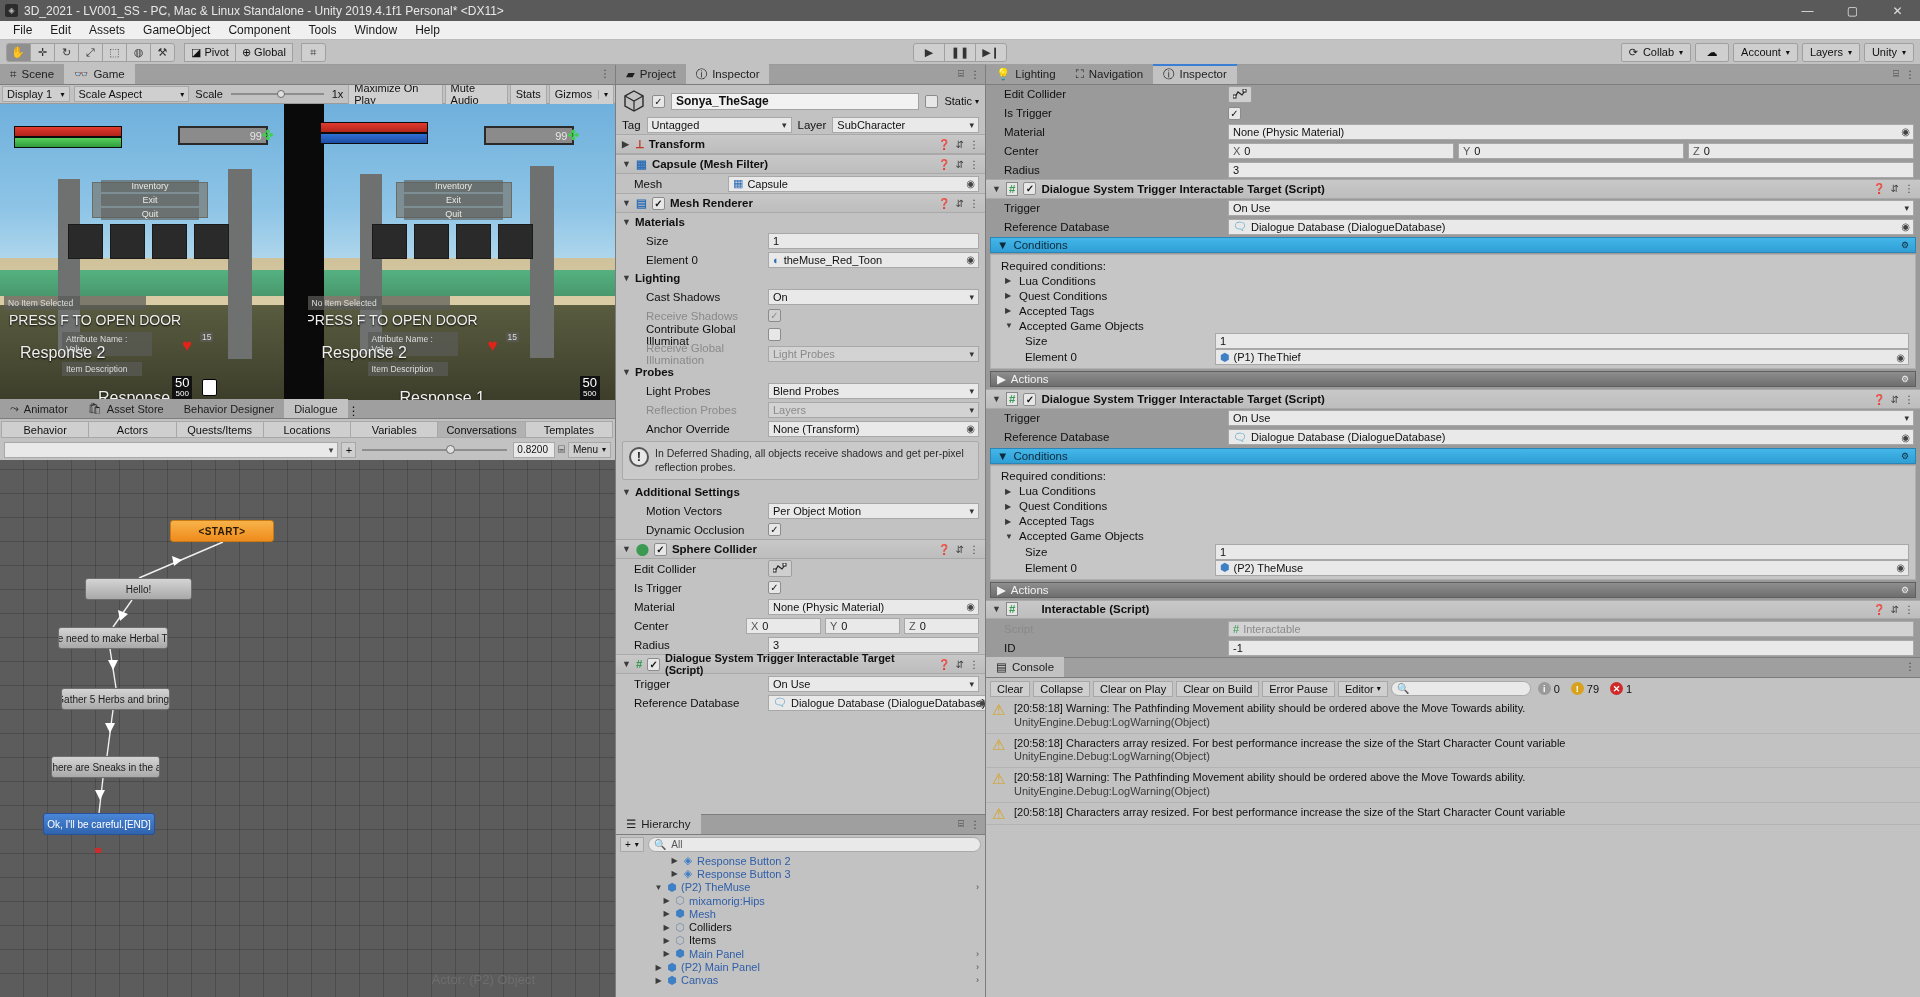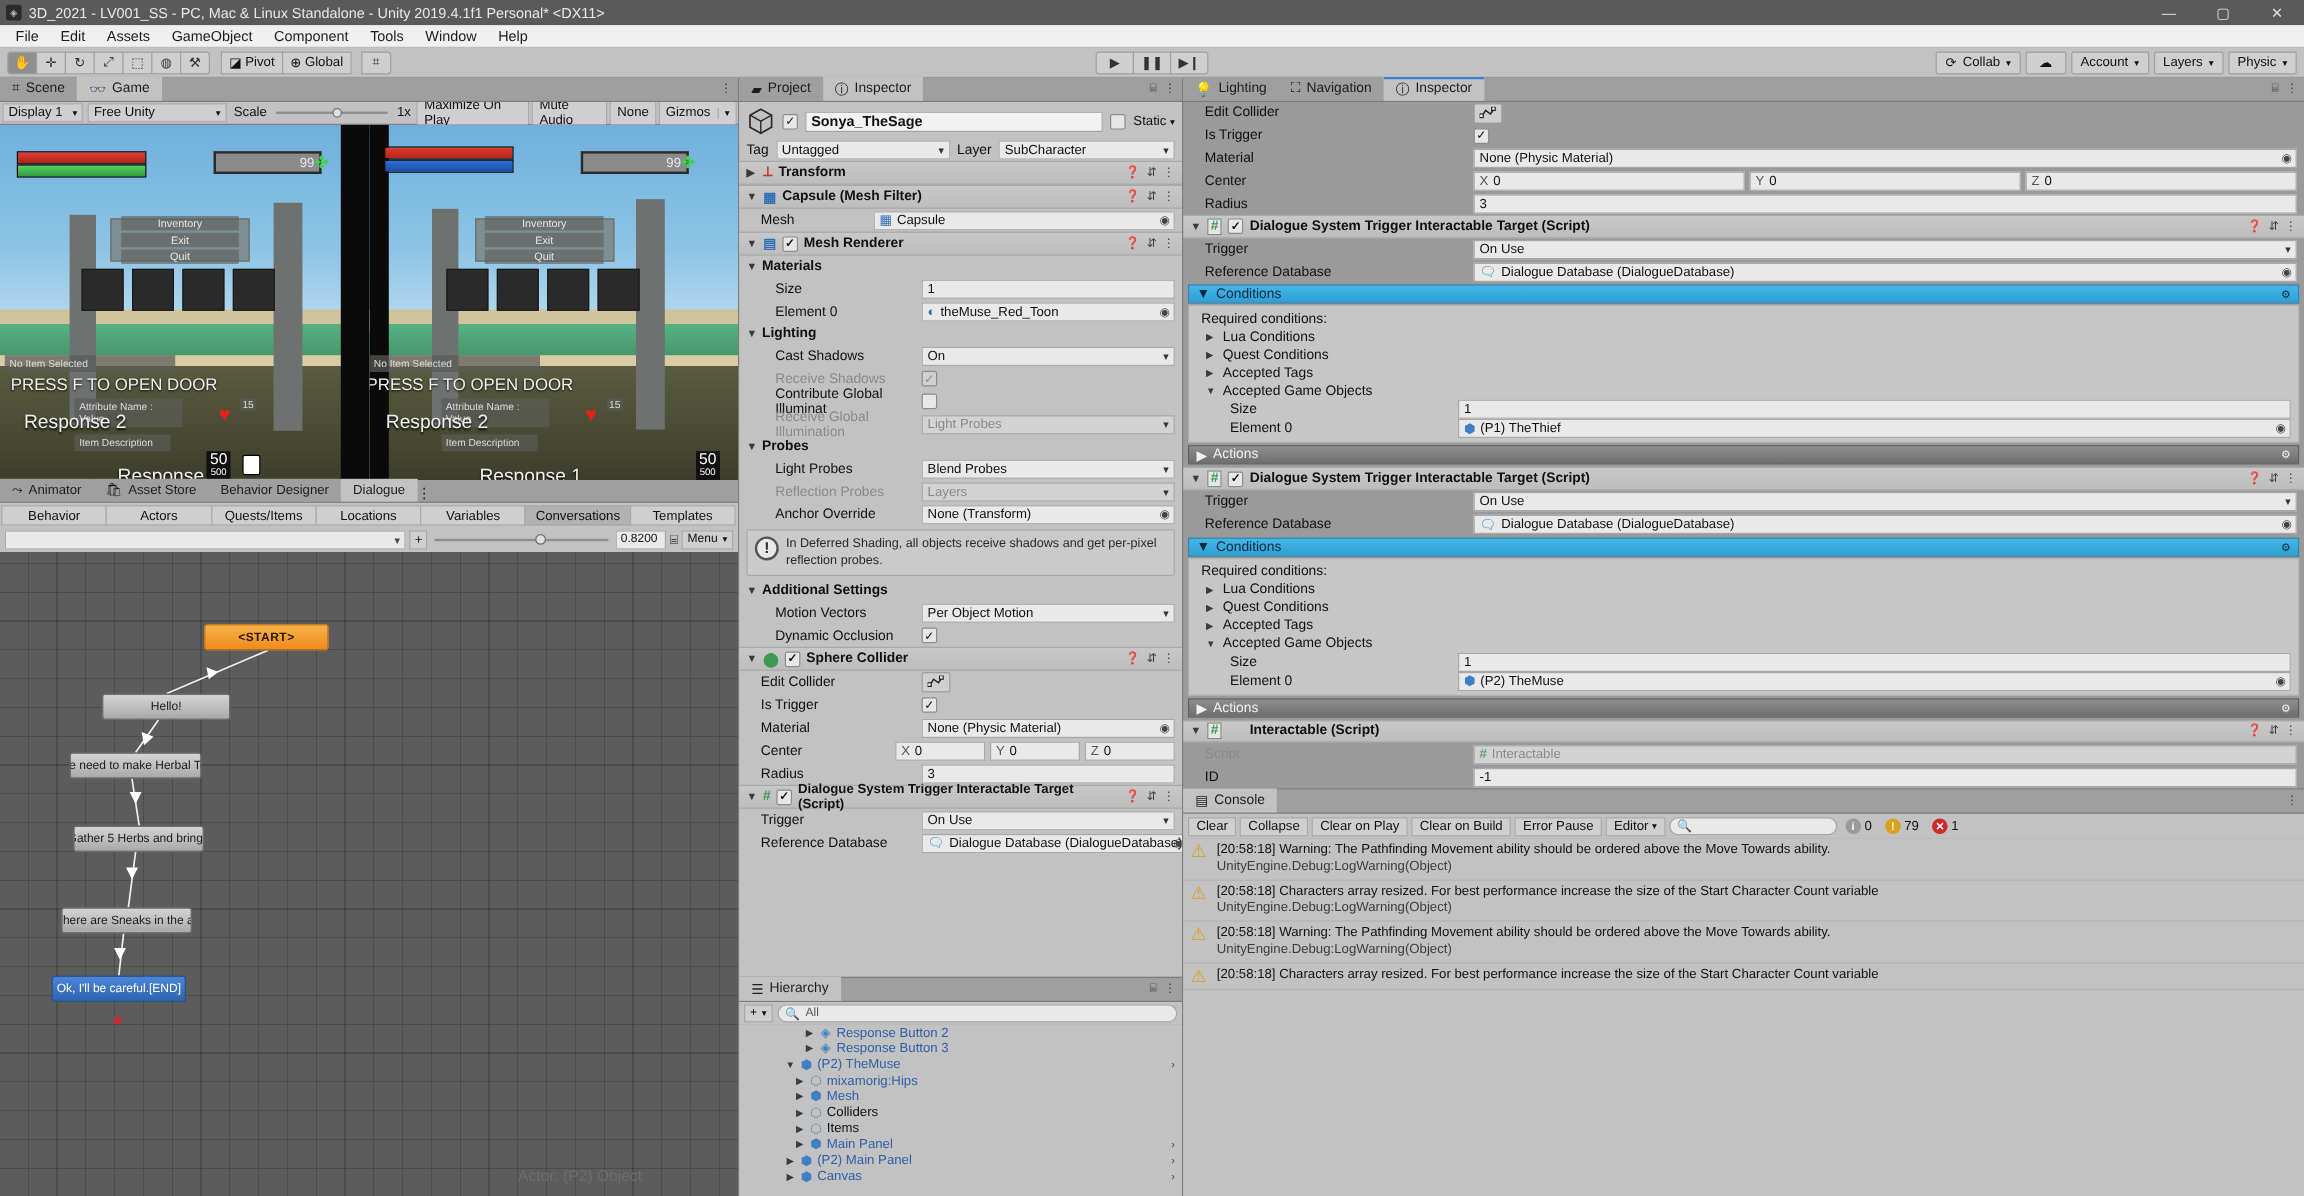--- a/index.html
+++ b/index.html
@@ -294,21 +294,21 @@
       <div class="rbtn cloudbtn">☁</div>
       <div class="rbtn">
         <span>Account</span>
         <span class="cv">▾</span>
       </div>
       <div class="rbtn">
         <span>Layers</span>
         <span class="cv">▾</span>
       </div>
       <div class="rbtn">
-        <span>Physic</span>
+        <span>Unity</span>
         <span class="cv">▾</span>
       </div>
     </div>
   </div>
 
   <div class="body">
 
     <div class="col-left">
 
       <div class="tabstrip">
@@ -324,31 +324,31 @@
           <span>⋮</span>
         </div>
       </div>
 
       <div class="subbar">
         <div class="sb-dd" style="width:72px;">
           <span>Display 1</span>
           <span style="margin-left:auto;font-size:8px;">▾</span>
         </div>
         <div class="sb-dd" style="width:124px;">
-          <span>Free Unity</span>
+          <span>Scale Aspect</span>
           <span style="margin-left:auto;font-size:8px;">▾</span>
         </div>
         <span class="sb-lbl">Scale</span>
         <div class="slider-t">
             <div class="knob"></div>
           </div>
         <span class="sb-lbl">1x</span>
         <div class="sb-btn">Maximize On Play</div>
         <div class="sb-btn">Mute Audio</div>
-        <div class="sb-btn">None</div>
+        <div class="sb-btn">Stats</div>
         <div class="sb-btn" style="gap:6px;">
           <span>Gizmos</span>
           <span style="font-size:8px;border-left:1px solid #a8a8a8;padding-left:5px;">▾</span>
         </div>
       </div>
 
       <div class="gameview">
 
         <div class="gv-half l">
           <div class="sky"></div>

